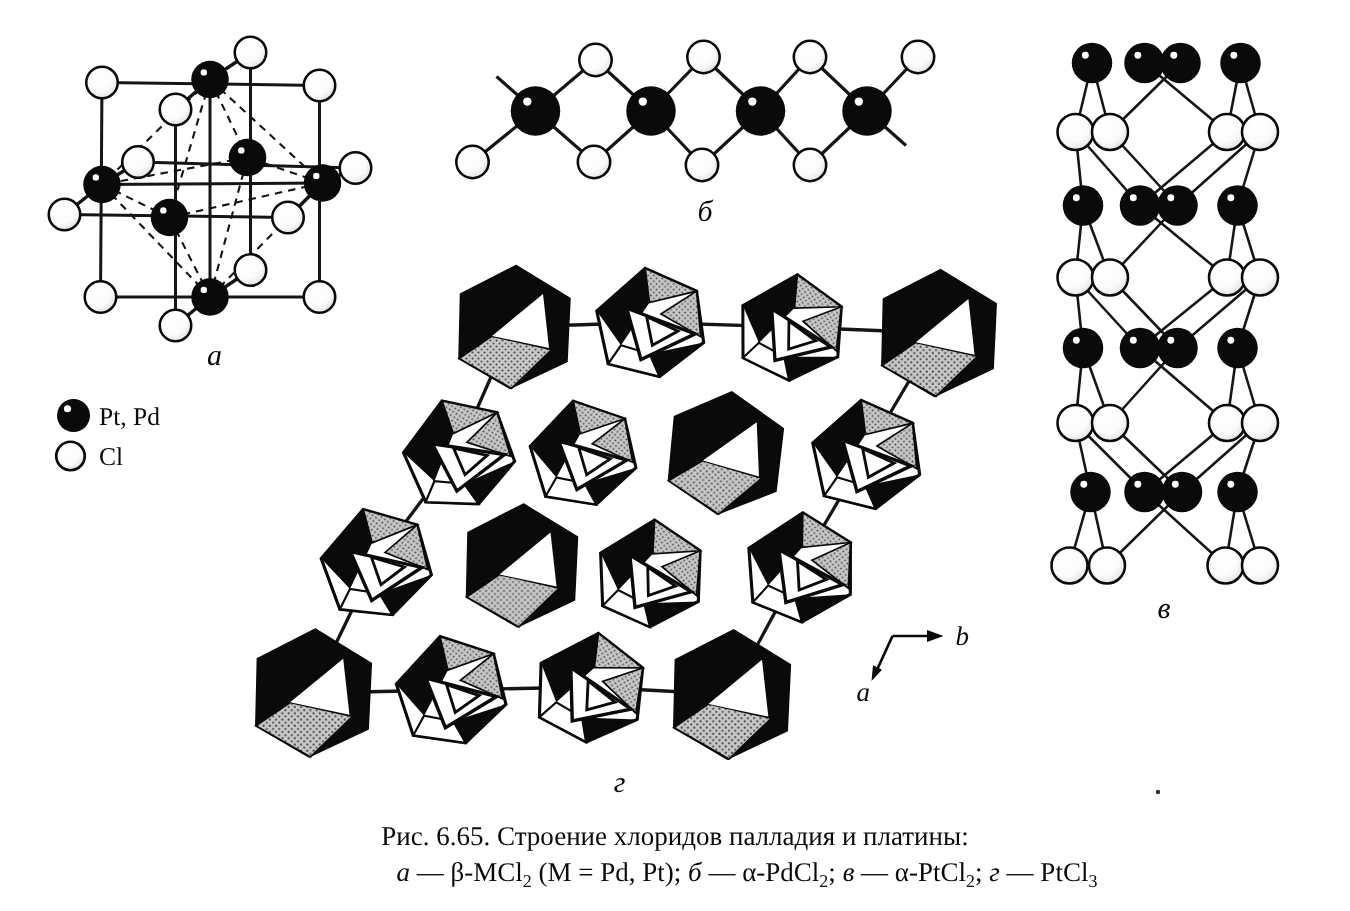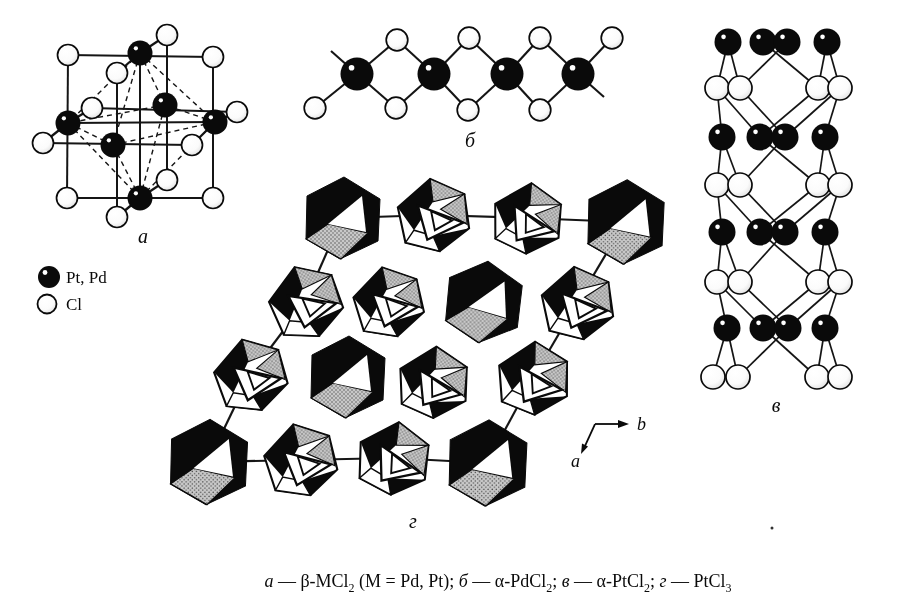--- a/index.html
+++ b/index.html
@@ -283,14 +283,15 @@
       <polygon points="629,424 618,420 618,428" fill="#0a0a0a"></polygon>
       <line x1="595" y1="424" x2="584" y2="448" stroke="#0a0a0a" stroke-width="1.8"></line>
       <polygon points="581,454 588,446.5 582,443.5" fill="#0a0a0a"></polygon>
       <text class="ital" x="637" y="430" font-size="18">b</text>
       <text class="ital" x="571" y="467" font-size="18">a</text>
     </g>
 
     <circle cx="772" cy="528" r="1.5" fill="#333"></circle>
   </svg>
 
+  <div class="caption-line cap1">Рис. 6.65. Строение хлоридов палладия и платины:</div>
   <div class="caption-line cap2"><i>a</i><span> — β-MCl</span><sub>2</sub><span> (M = Pd, Pt); </span><i>б</i><span> — α-PdCl</span><sub>2</sub><span>; </span><i>в</i><span> — α-PtCl</span><sub>2</sub><span>; </span><i>г</i><span> — PtCl</span><sub>3</sub></div>
 </div>
 
 </body></html>

